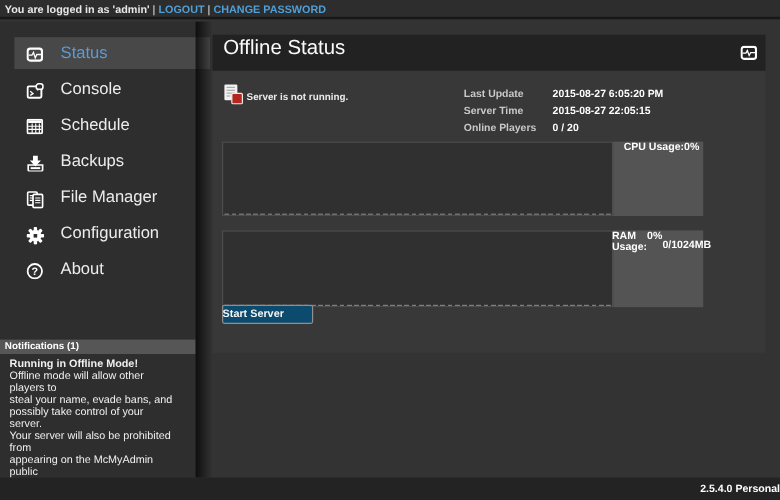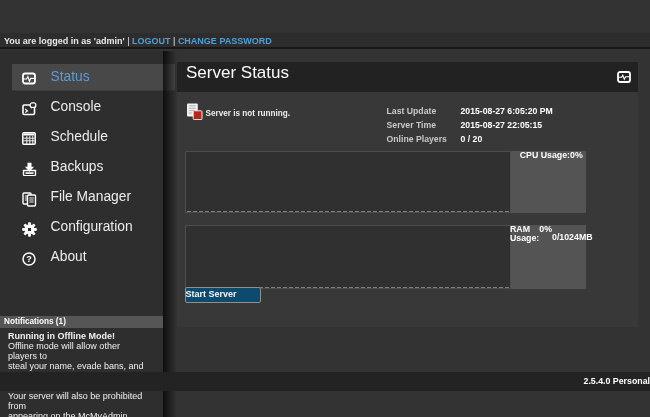--- a/index.html
+++ b/index.html
@@ -1,18 +1,18 @@
 <!DOCTYPE html>
 <html><head>
 <meta charset="utf-8">
 <style>
 * { margin:0; padding:0; box-sizing:border-box; }
 html,body { width:650px; height:417px; overflow:hidden; background:#333333;
   font-family:"Liberation Sans", sans-serif; }
-#stage { position:relative; width:650px; height:358px;margin-top:33px; }
+#stage { position:relative; width:650px; height:417px; }
 
 
 .topbar { position:absolute; left:0; top:0; width:650px; height:16px;
   background:#2d2d2d; border-bottom:2px solid #181818;
   font-size:9px; font-weight:bold; color:#e9e9e9; line-height:15px;
   padding-left:4px; padding-top:1px; white-space:nowrap; }
 .topbar .lnk { color:#4f9fd8; }
 
 
 .sidebar { position:absolute; left:0; top:18px; width:163px; height:379.5px;
@@ -187,21 +187,21 @@
 steal your name, evade bans, and<br>
 possibly take control of your server.<br>
 Your server will also be prohibited from<br>
 appearing on the McMyAdmin public<br>
 server list while in offline mode.</div>
   </div>
   <div class="shadow"></div>
 
   <div class="panel">
     <div class="phead">
-      <h1>Server Status</h1>
+      <h1>Offline Status</h1>
       <svg class="hicon" width="14" height="12" viewBox="0 0 14 12">
         <rect x="1" y="1" width="12" height="10" rx="2" fill="none" stroke="#ffffff" stroke-width="1.8"></rect>
         <polyline points="1.8,6.3 4.6,6.3 5.8,4.2 7.3,8.2 8.6,5.8 12.2,5.8" fill="none" stroke="#ffffff" stroke-width="1.1"></polyline>
       </svg>
     </div>
     <div class="pbody">
       <svg class="sicon" width="17" height="17" viewBox="0 0 17 17">
         <rect x="1" y="0.5" width="10.8" height="13" rx="1" fill="#f2f2f2"></rect>
         <g stroke="#999999" stroke-width="0.8">
           <line x1="2.8" y1="2.8" x2="9.8" y2="2.8"></line>

